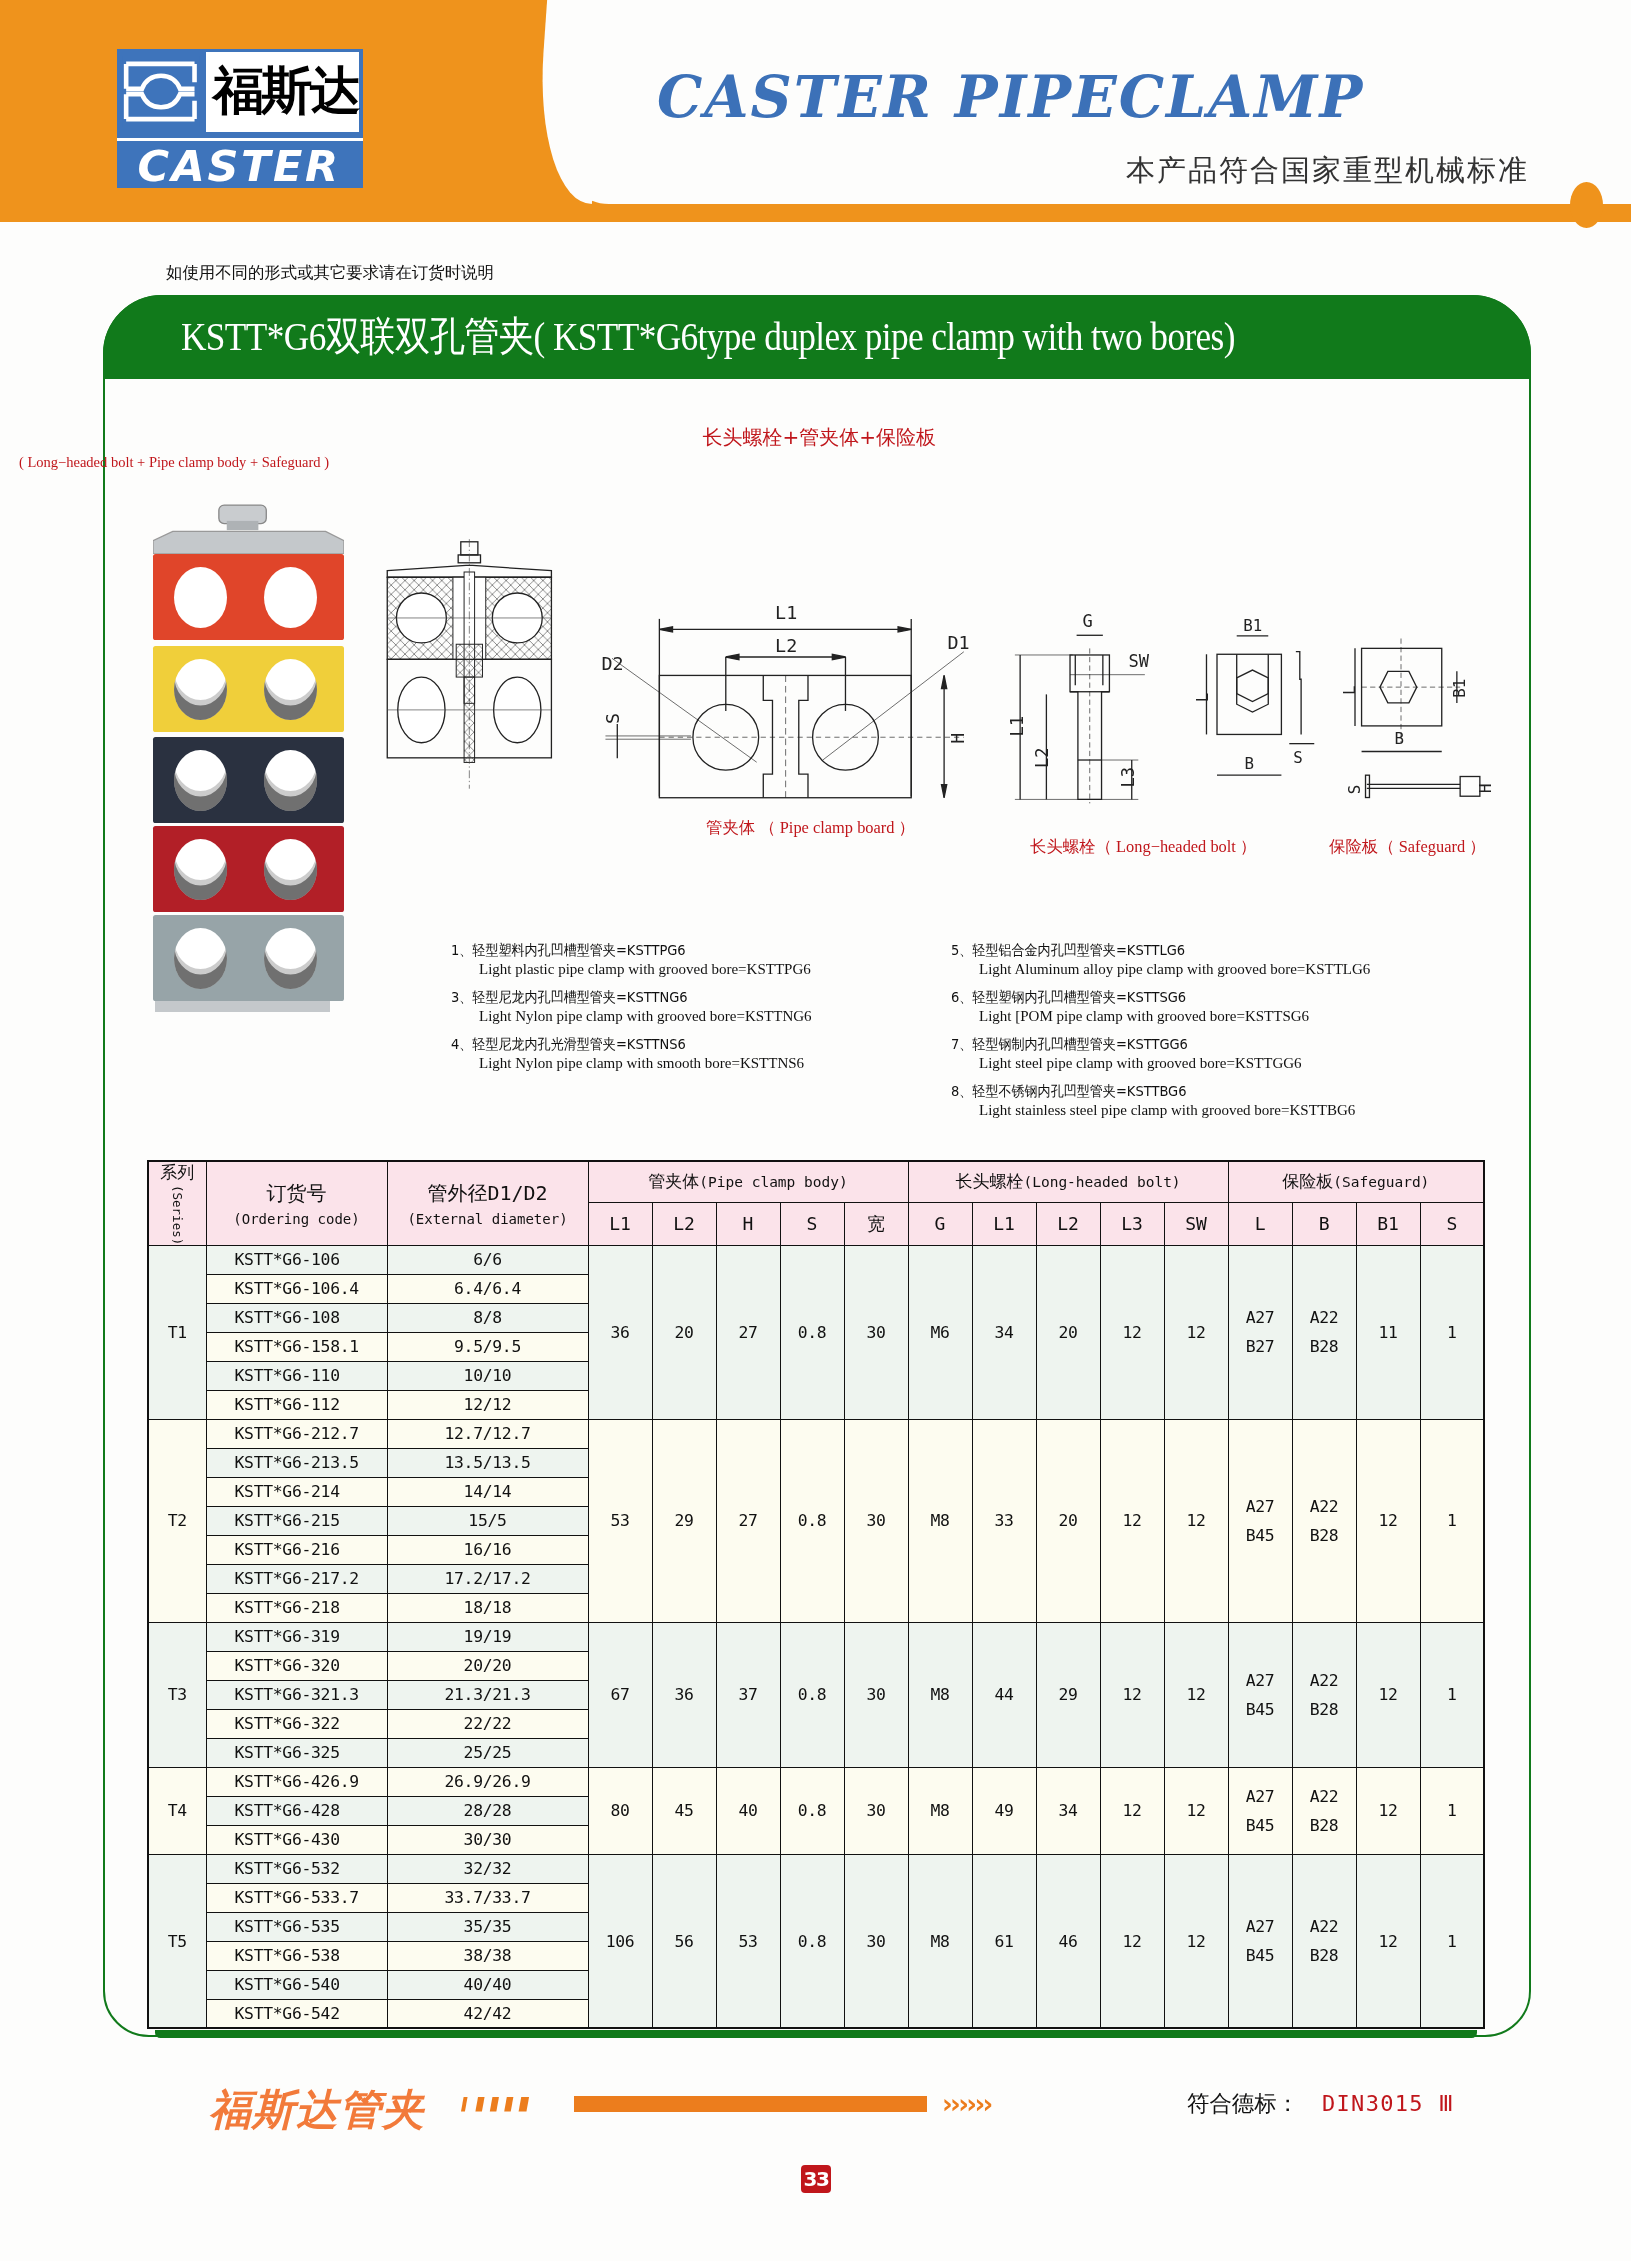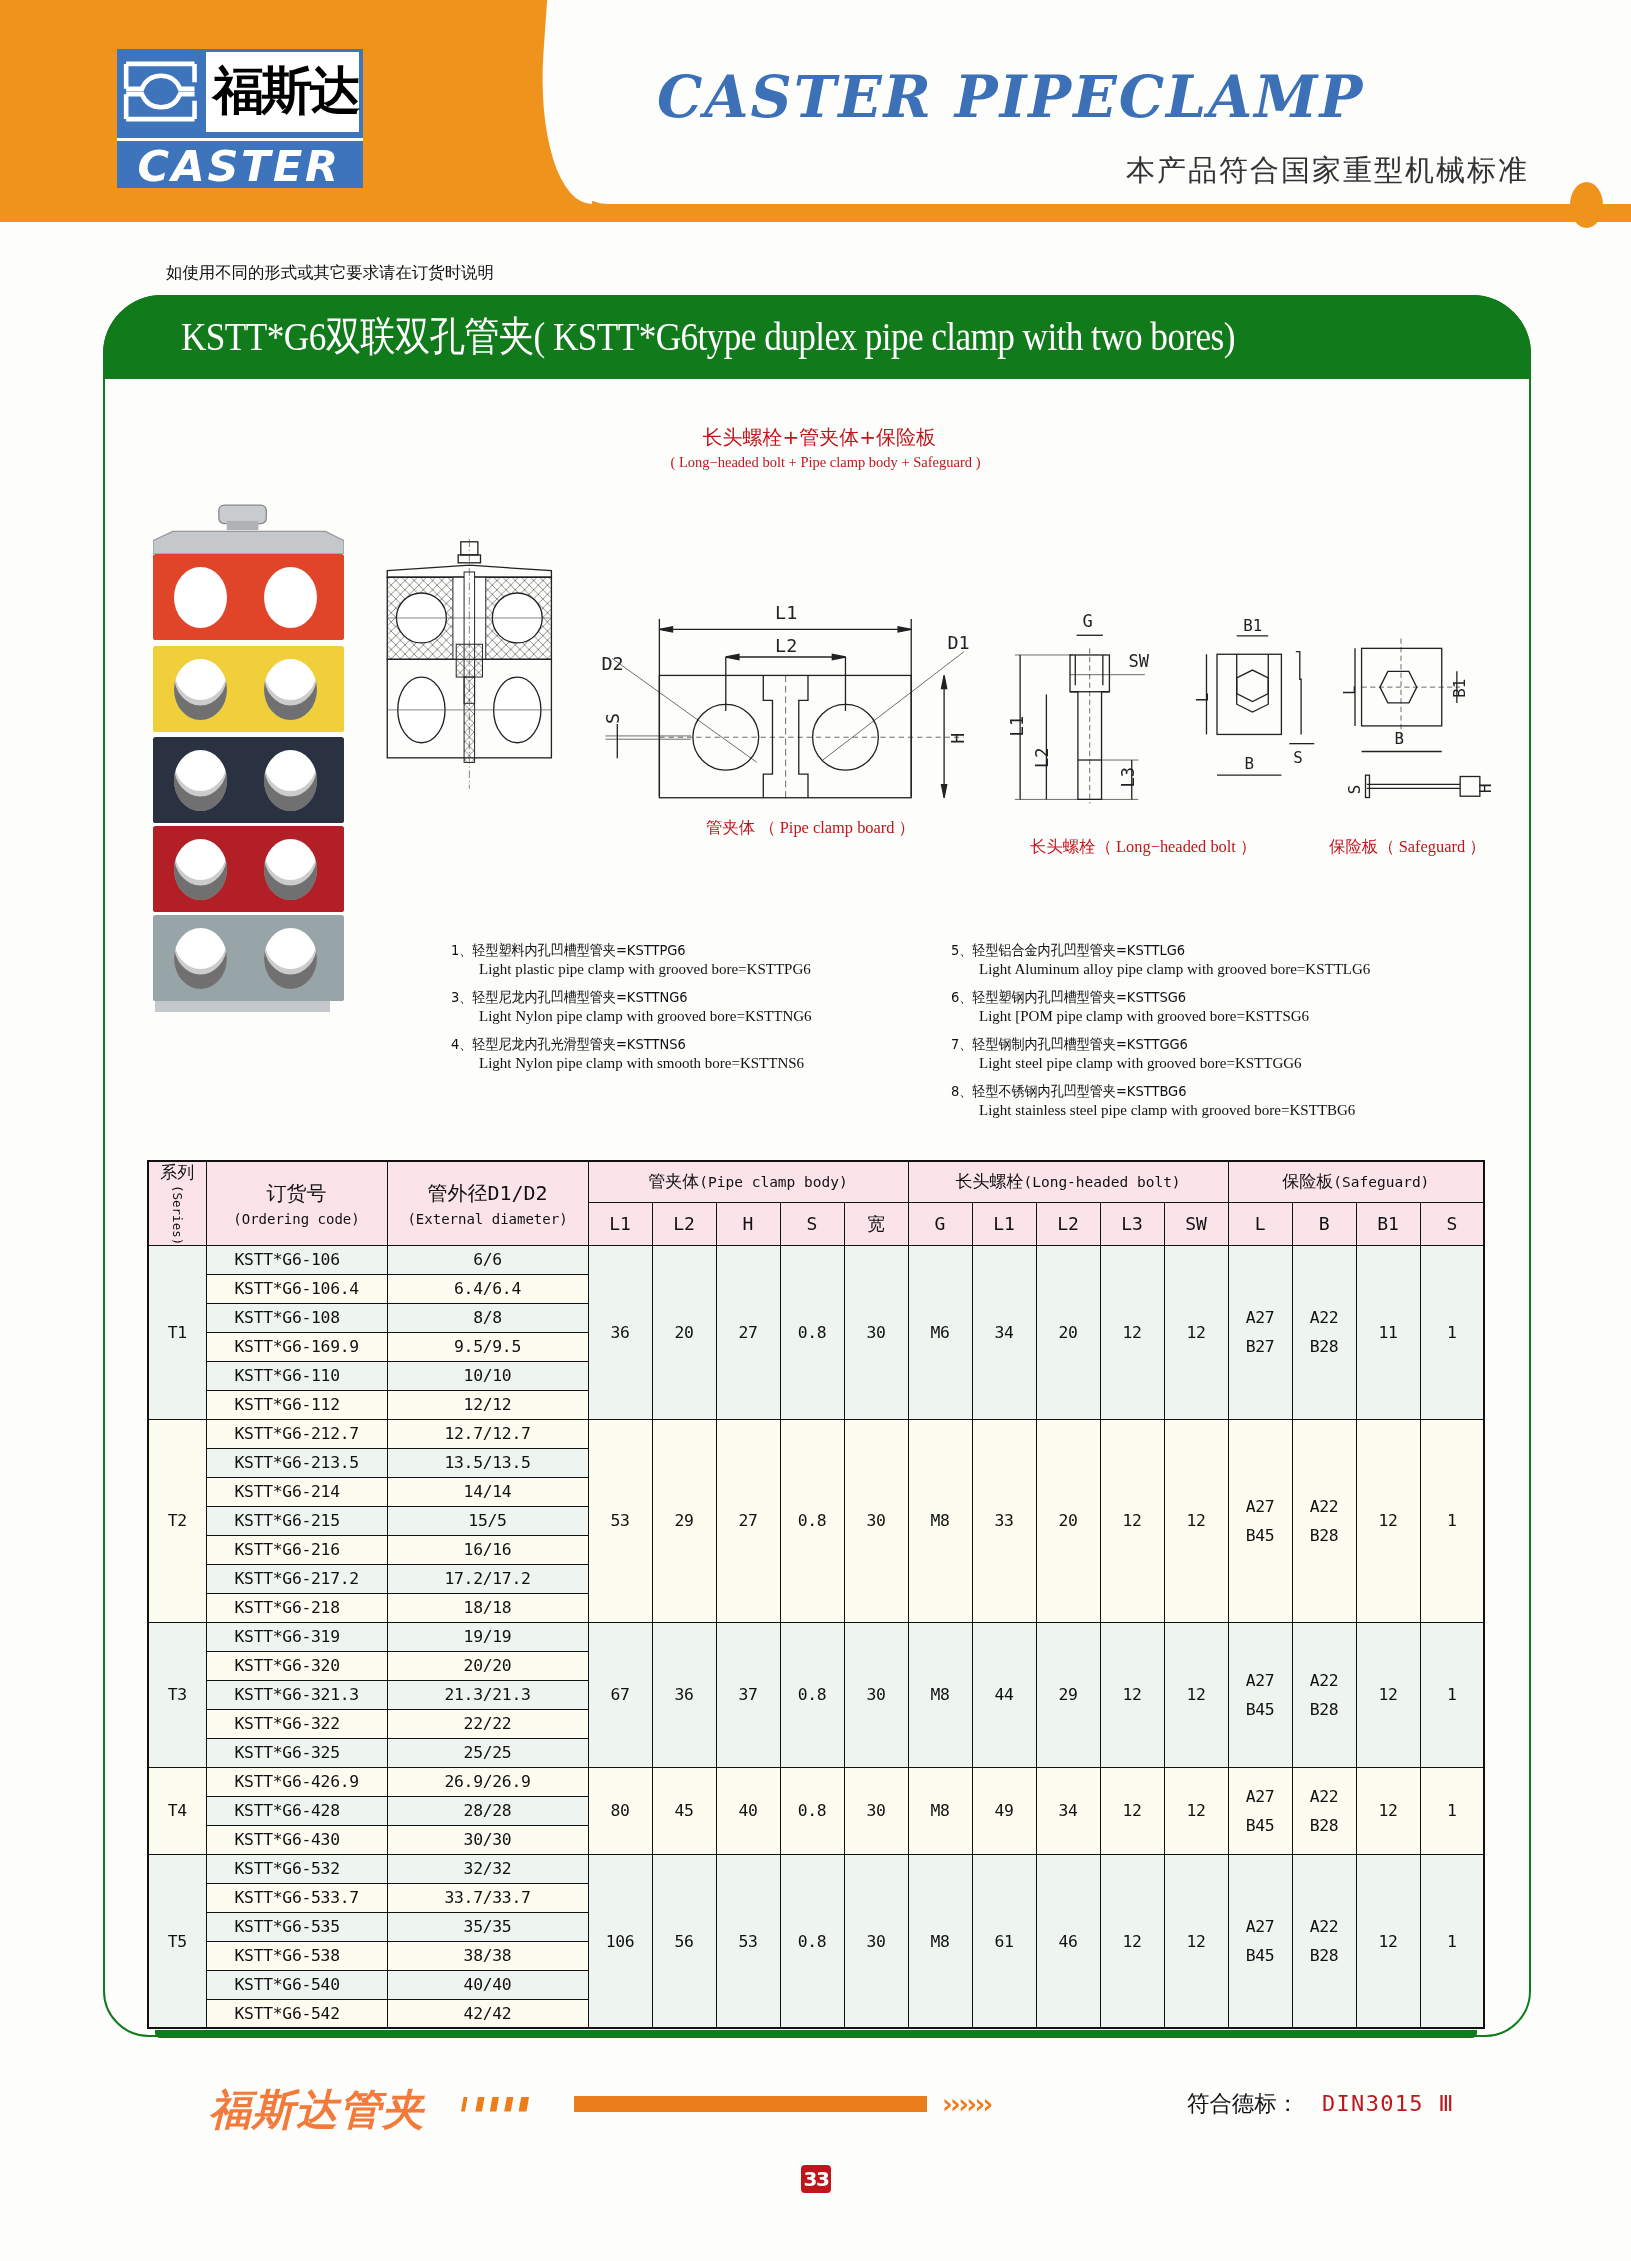--- a/index.html
+++ b/index.html
@@ -25,21 +25,21 @@
 
   .note { position: absolute; left: 166px; top: 262px; font-size: 16.4px; color: #111; white-space: nowrap; }
 
   
   .frame { position: absolute; left: 103px; top: 295px; width: 1428px; height: 1742px; border: 2.6px solid #117a1b; border-radius: 59px 59px 46px 46px; background: #fdfdfc; }
   .frame-banner { position: absolute; left: 103px; top: 295px; width: 1428px; height: 84px; background: #117a1b; border-radius: 59px 59px 0 0; }
   .banner-text { position: absolute; left: 181px; top: 309px; font-family: "Liberation Serif", serif; font-size: 41px; color: #fff; white-space: nowrap; letter-spacing: -0.7px; transform: scaleX(0.86); transform-origin: left center; }
   .frame-bottom-shadow { position: absolute; left: 155px; top: 2030px; width: 1322px; height: 8px; background: #117a1b; border-radius: 0 0 5.3px 5.3px; }
 
   .assy-cn { position: absolute; left: 0; width: 1632px; top: 424px; text-align: center; font-size: 20px; color: #c0161b; padding-left: 6.6px; }
-  .assy-en { position: absolute; left: 0; width: 1632px; top: 454px; text-align: center; font-family: "Liberation Serif", serif; font-size: 14.5px; color: #c0161b; padding-left: 19px; }
+  .assy-en { position: absolute; left: 0; width: 1632px; top: 454px; text-align: left; font-family: "Liberation Serif", serif; font-size: 14.5px; color: #c0161b; padding-left: 19px; }
 
   
   .photo { position: absolute; left: 146px; top: 501px; width: 197px; height: 539px; }
   .block { position: absolute; left: 6.6px; width: 191px; height: 86px; border-radius: 2.6px; }
   .hole { position: absolute; width: 53px; height: 61px; border-radius: 50%; background: #fff; top: 13px; }
   .hole.l { left: 21px; } .hole.r { left: 111px; }
   .hole.dark { box-shadow: inset 0 -14.5px 0 rgba(0,0,0,0.45), inset 0 -20px 0 rgba(0,0,0,0.2); }
 
   
   .svgwrap { position: absolute; }
@@ -367,21 +367,21 @@
       </tr>
       <tr>
         <td class="code bg-c">KSTT*G6-106.4</td>
         <td class="bg-c">6.4/6.4</td>
       </tr>
       <tr>
         <td class="code bg-g">KSTT*G6-108</td>
         <td class="bg-g">8/8</td>
       </tr>
       <tr>
-        <td class="code bg-c">KSTT*G6-169.9</td>
+        <td class="code bg-c">KSTT*G6-158.1</td>
         <td class="bg-c">9.5/9.5</td>
       </tr>
       <tr>
         <td class="code bg-g">KSTT*G6-110</td>
         <td class="bg-g">10/10</td>
       </tr>
       <tr>
         <td class="code bg-c">KSTT*G6-112</td>
         <td class="bg-c">12/12</td>
       </tr>

